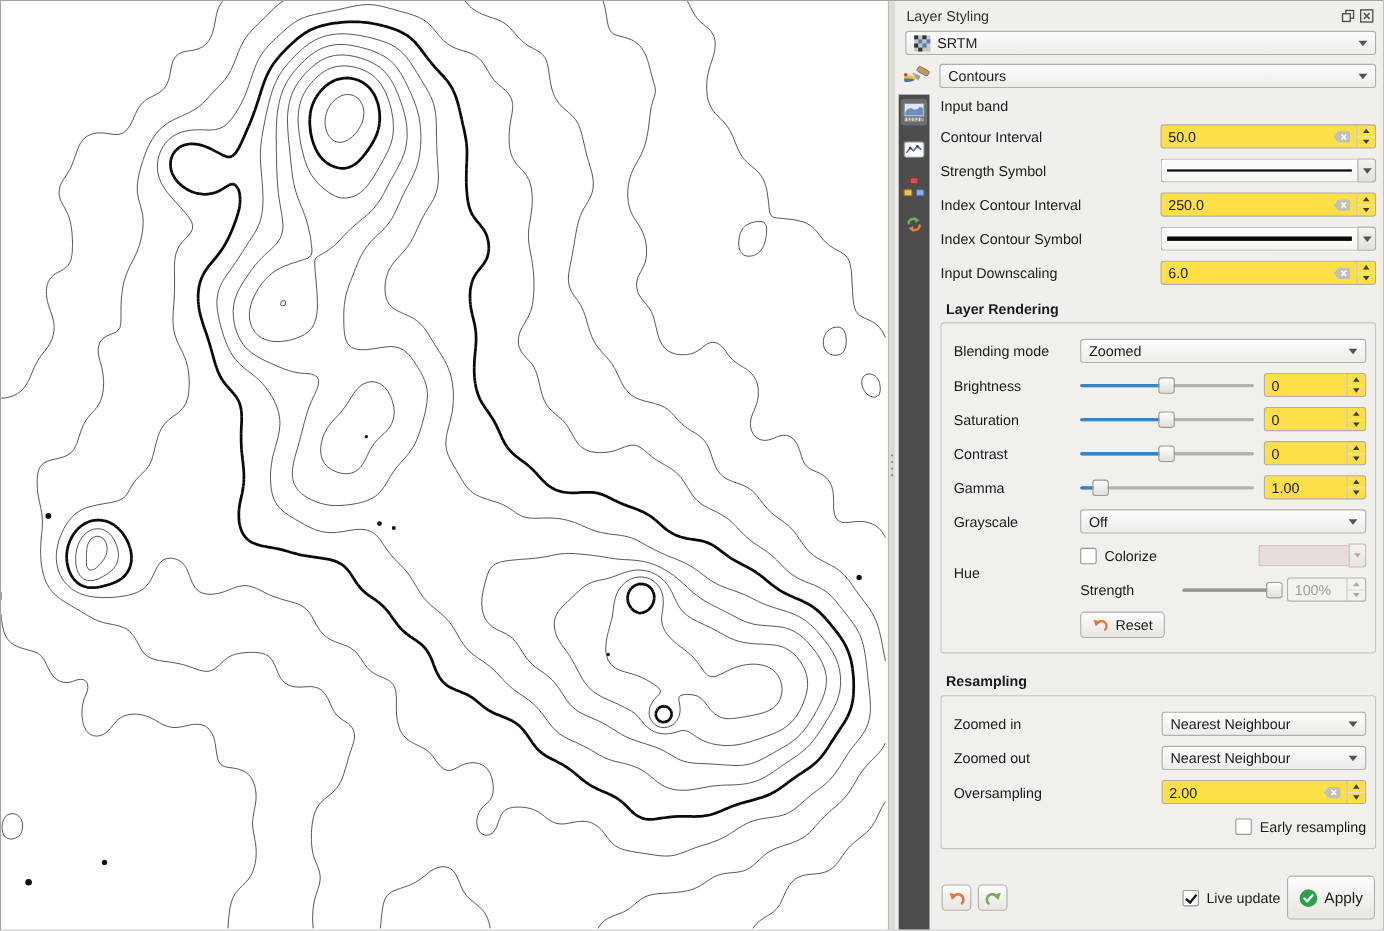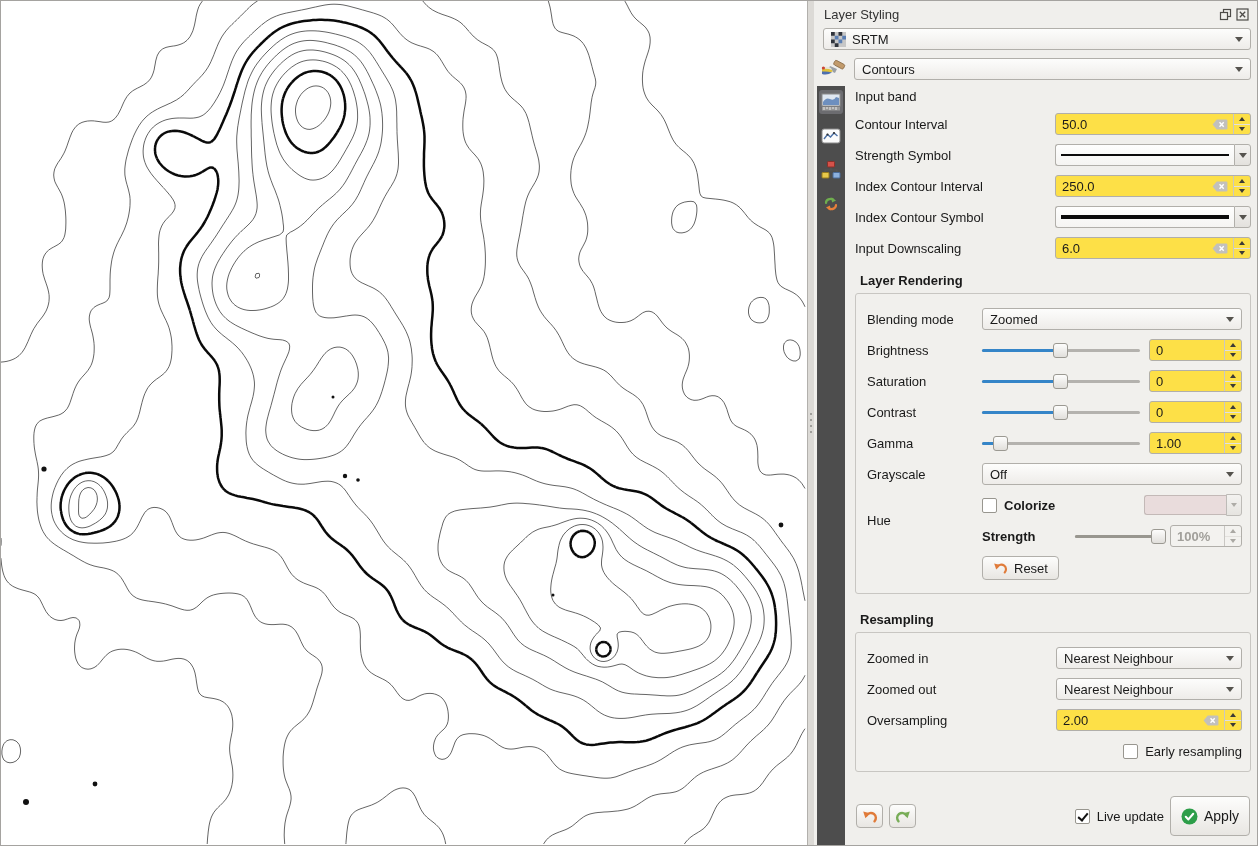--- a/index.html
+++ b/index.html
@@ -88,21 +88,21 @@
   .swatcharrow { width:16px; border:1px solid #bdbbb7; border-radius:0 3px 3px 0;
                  background:linear-gradient(#f3f2f0,#e6e4e0); display:flex; align-items:center; justify-content:center; }
   .swatcharrow .arrow { width:0; height:0; border-left:3.5px solid transparent; border-right:3.5px solid transparent; border-top:4.5px solid #aeaca7; }
 
   .btn { display:inline-flex; align-items:center; gap:6px; background:linear-gradient(#fdfdfc,#e8e6e2);
          border:1px solid #b1afaa; border-radius:4px; padding:0 10px; height:24px; font-size:13px; color:#1a1a1a; }
   .iconbtn { width:27px; height:24px; display:inline-flex; align-items:center; justify-content:center;
              background:linear-gradient(#fdfdfc,#e8e6e2); border:1px solid #b1afaa; border-radius:4px; }
 
   .hueblock { display:grid; grid-template-columns:106px 1fr; gap:0 9px; margin-bottom:9px; }
-  .hueright { display:flex; flex-direction:column; gap:9px;font-weight:bold; }
+  .hueright { display:flex; flex-direction:column; gap:9px; }
   .huecolrow { display:flex; align-items:center; height:22px; }
   .strengthrow { display:grid; grid-template-columns:85px 1fr 72px; gap:0 8px; align-items:center; height:22px; }
   .huelabel { align-self:center; }
 
   .footer { margin-top:auto; display:flex; align-items:center; padding:6px 1px 9px 1px; gap:6px; }
   .footer .spacer { flex:1; }
   .footer .apply { height:40px; font-size:14px; }
 </style>
 </head>
 <body>

